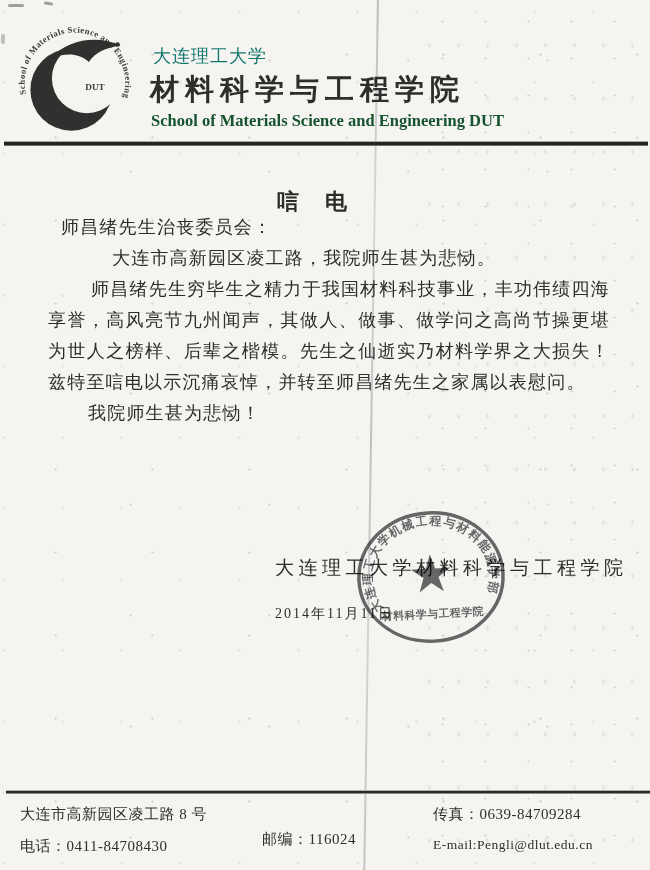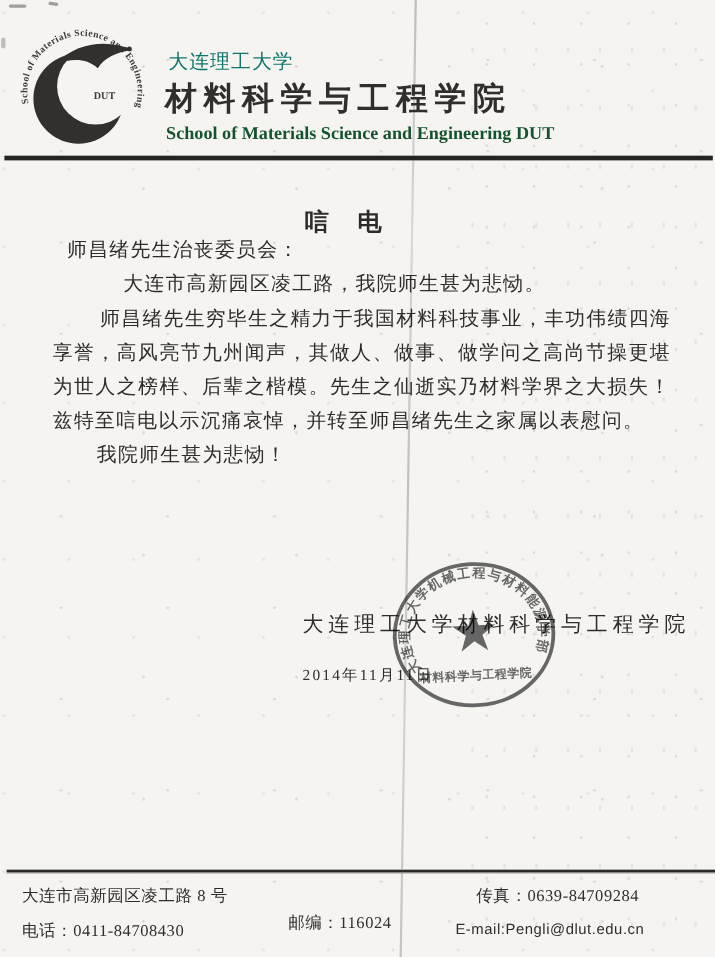--- a/index.html
+++ b/index.html
@@ -91,21 +91,21 @@
   
   .rule-bottom{
     position:absolute;left:6px;right:0;top:790px;height:4px;
     background:linear-gradient(180deg,#b0b0ae 0 1px,#2a2a28 1px 3px,#8a8a88 3px 4px);
   }
   .footer-item{position:absolute;font-size:15px;color:#2f2e2c;white-space:nowrap;letter-spacing:.5px;}
   .f-address{left:20px;top:805px;}
   .f-post{left:262px;top:805px;margin-top:25px;}
   .f-fax{left:433px;top:805px;}
   .f-phone{left:20px;top:837px;}
-  .f-email{left:414px;top:837px;font-family:Liberation Sans, sans-serif;font-size:13.5px;}
+  .f-email{left:433px;top:837px;font-family:Liberation Serif, serif;font-size:13.5px;}
 </style>
 </head>
 <body>
 
 <div id="page">
 
   <div class="noise"></div>
   <div class="noise-right"></div>
   <div class="fold"></div>
   <div class="smudge" style="left:8px;top:4px;width:16px;height:3px;"></div>

